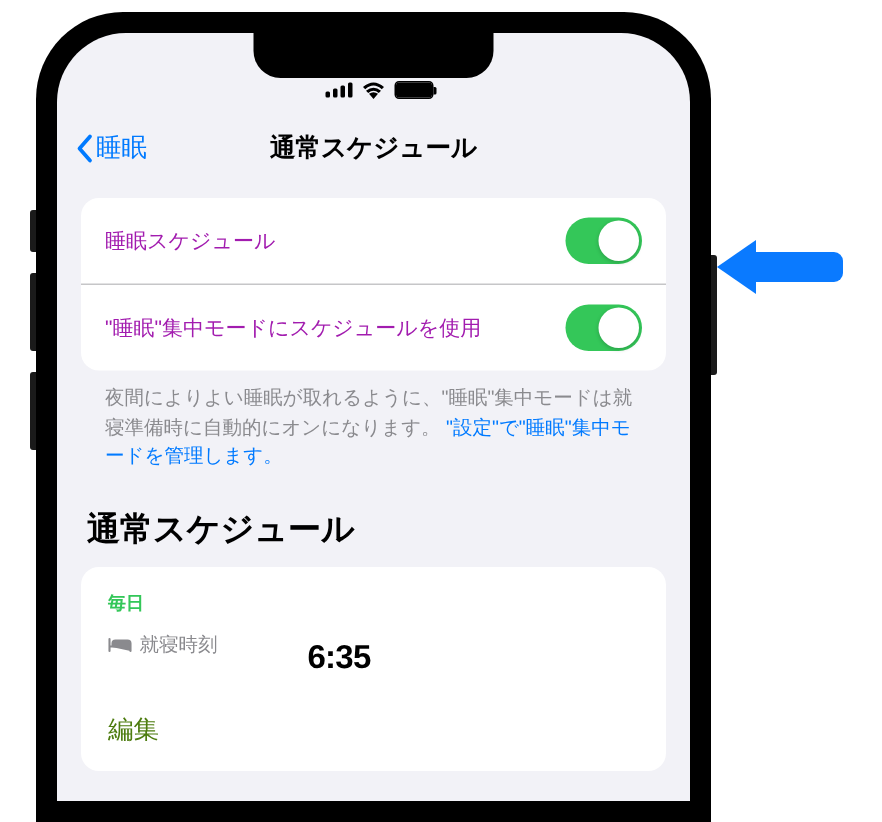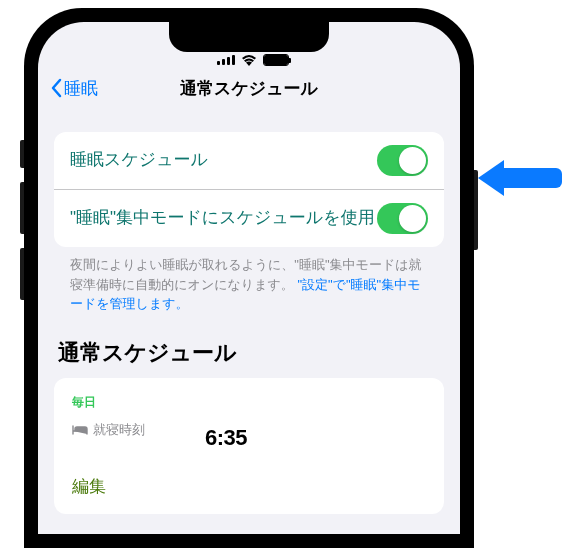--- a/index.html
+++ b/index.html
@@ -67,21 +67,21 @@
   .battery {
     width: 26px; height: 12px; border:1px solid #000; border-radius:3px;
     position:relative;
   }
   .battery::after{content:"";position:absolute;right:-3px;top:3px;width:2px;height:5px;background:#000;border-radius:0 1px 1px 0;}
   .battery-fill{width:100%;height:100%;background:#000;border-radius:2px;}
 
   .nav-bar {
     height: 44px;
     display: flex;
-    align-items: center;
+    align-items: flex-end;
     justify-content: center;
     position: relative;
     padding: 0 12px;
   }
   .back-btn {
     position: absolute;
     left: 12px;
     display: flex;
     align-items: center;
     color: #007aff;
@@ -100,21 +100,21 @@
     overflow: hidden;
   }
   .list-row {
     display: flex;
     align-items: center;
     justify-content: space-between;
     padding: 13px 16px;
     min-height: 46px;
   }
   .list-row + .list-row { border-top: 0.5px solid #c6c6c8; }
-  .row-label { font-size: 17px; color:#0f766e; flex:1; line-height:1.3; }
+  .row-label { font-size: 14px; color:#a21caf; flex:1; line-height:1.3; }
 
   .toggle {
     width: 51px; height: 31px; background:#34c759; border-radius:16px;
     position:relative; flex-shrink:0;
   }
   .toggle::after{
     content:""; position:absolute; right:2px; top:2px; width:27px; height:27px;
     background:#fff; border-radius:50%; box-shadow:0 1px 3px rgba(0,0,0,0.2);
   }
 

